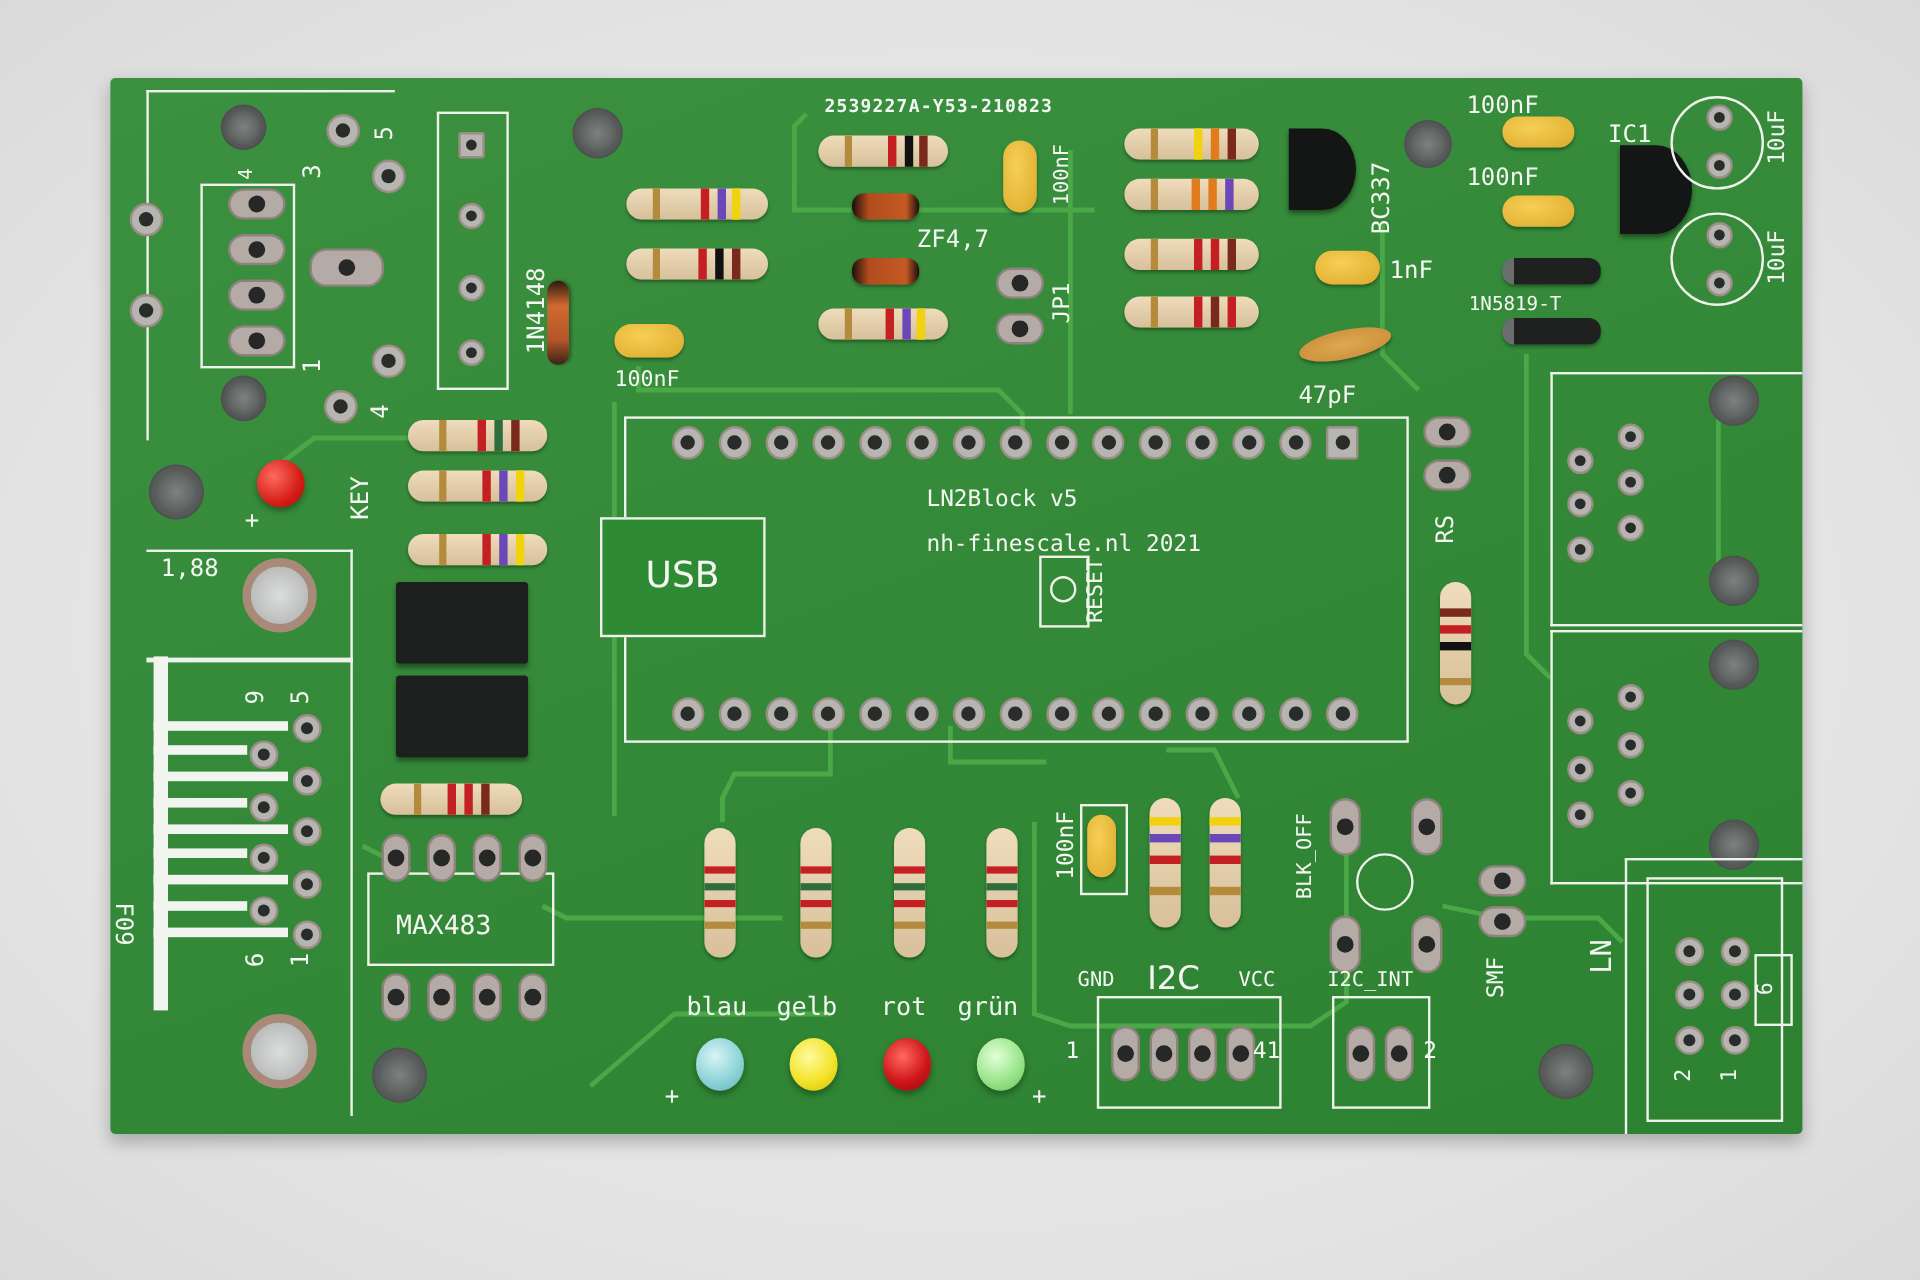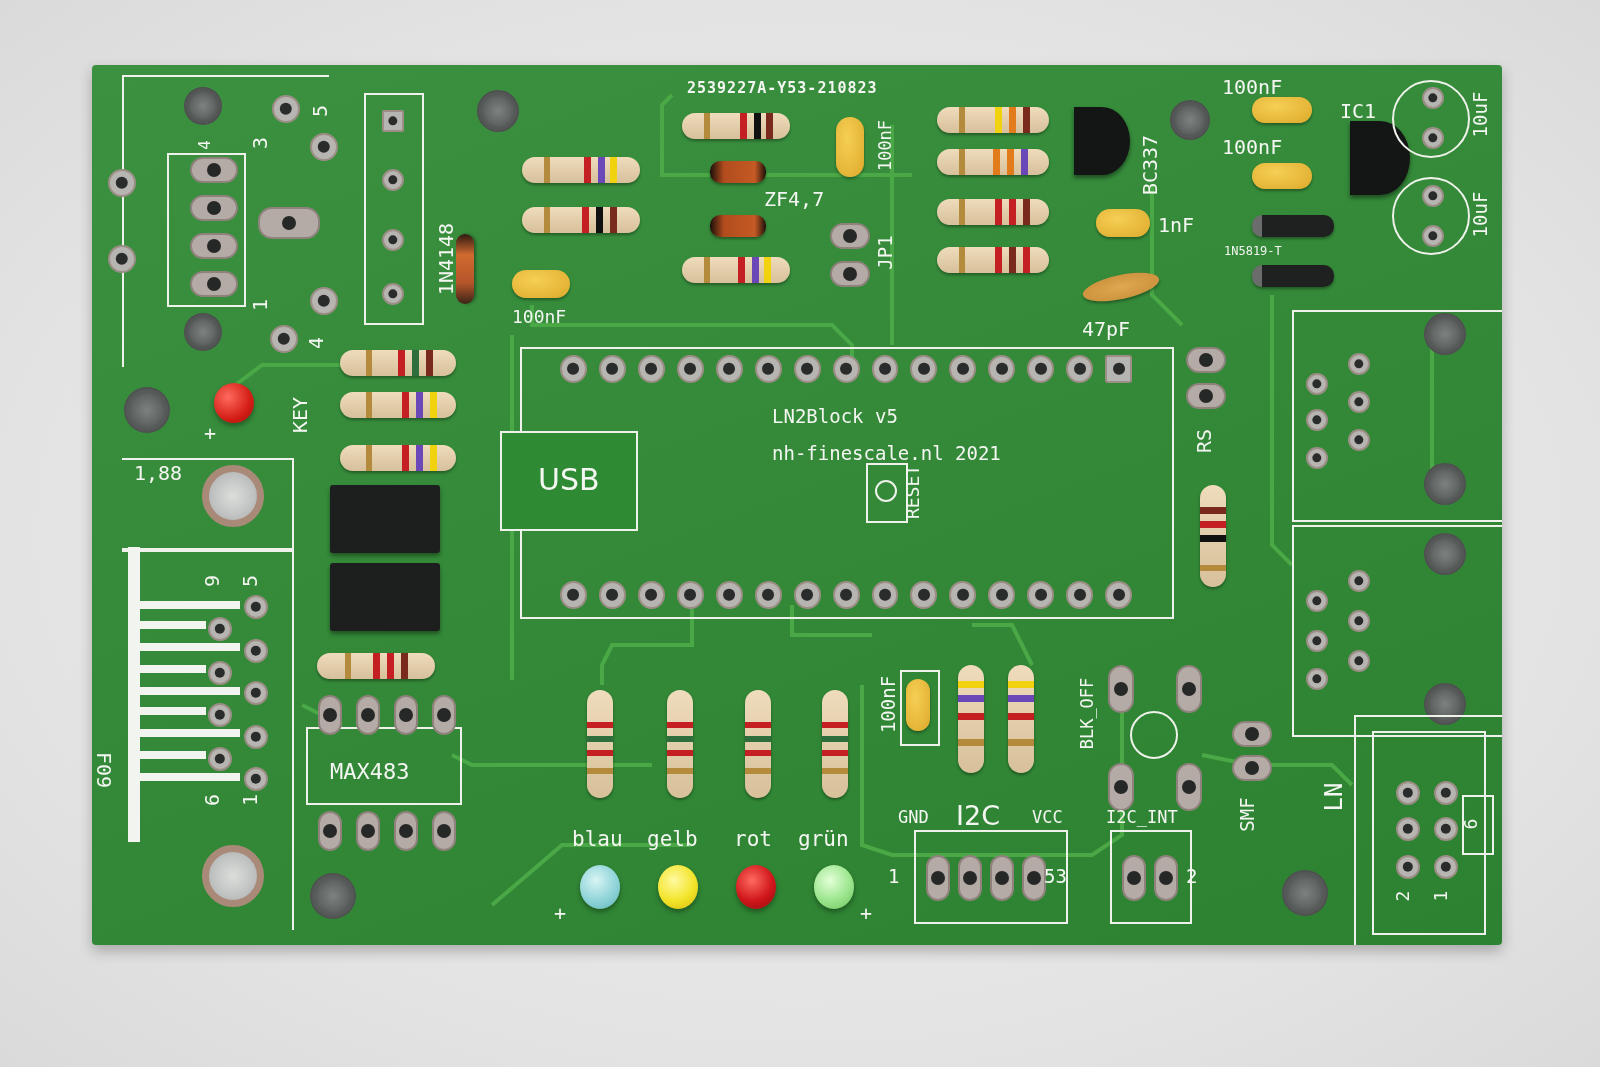--- a/index.html
+++ b/index.html
@@ -173,21 +173,21 @@
   <div class="to92" style="left:1258px;top:56px;width:60px;height:74px;"></div>
   <div class="box" style="left:1300px;top:15px;width:74px;height:74px;border-radius:50%;"></div>
   <div class="pad" style="left:1330px;top:22px;width:18px;height:18px;"></div>
   <div class="pad" style="left:1330px;top:62px;width:18px;height:18px;"></div>
   <div class="box" style="left:1300px;top:112px;width:74px;height:74px;border-radius:50%;"></div>
   <div class="pad" style="left:1330px;top:120px;width:18px;height:18px;"></div>
   <div class="pad" style="left:1330px;top:160px;width:18px;height:18px;"></div>
   <div class="silk" style="left:1366px;top:40px;font-size:19px;transform:rotate(-90deg);">10uF</div>
   <div class="silk" style="left:1366px;top:140px;font-size:19px;transform:rotate(-90deg);">10uF</div>
   <div class="diode" style="left:1160px;top:150px;width:82px;background:linear-gradient(90deg,#6b6d6c 0 12%,#1f2020 12%);"></div>
-  <div class="silk" style="left:1132px;top:180px;font-size:12px;">1N5819-T</div>
+  <div class="silk" style="left:1132px;top:180px;font-size:16px;">1N5819-T</div>
   <div class="diode" style="left:1160px;top:200px;width:82px;background:linear-gradient(90deg,#6b6d6c 0 12%,#1f2020 12%);"></div>
 
   <div class="led" style="left:122px;top:318px;width:40px;height:40px;background:radial-gradient(circle at 35% 35%,#ff6a5e,#d41e16 60%,#9c0f0a);"></div>
   <div class="silk" style="left:112px;top:358px;font-size:20px;">+</div>
   <div class="silk" style="left:190px;top:340px;font-size:20px;transform:rotate(-90deg);">KEY</div>
 
   <div class="res" style="left:248px;top:285px;width:116px;">
     <div class="band" style="left:26px;top:0;width:6px;height:100%;background:#b48a3c"></div>
     <div class="band" style="left:58px;top:0;width:7px;height:100%;background:#c41f22"></div>
     <div class="band" style="left:72px;top:0;width:7px;height:100%;background:#2e6e3c"></div>
@@ -402,21 +402,21 @@
 
   <div class="silk" style="left:806px;top:744px;font-size:17px;">GND</div>
   <div class="silk" style="left:864px;top:737px;font-size:27px;font-family:'DejaVu Sans',sans-serif;">I2C</div>
   <div class="silk" style="left:940px;top:744px;font-size:17px;">VCC</div>
   <div class="box" style="left:822px;top:765px;width:150px;height:90px;"></div>
   <div class="opad" style="left:834px;top:790px;width:20px;height:42px;"></div>
   <div class="opad" style="left:866px;top:790px;width:20px;height:42px;"></div>
   <div class="opad" style="left:898px;top:790px;width:20px;height:42px;"></div>
   <div class="opad" style="left:930px;top:790px;width:20px;height:42px;"></div>
   <div class="silk" style="left:796px;top:802px;font-size:19px;">1</div>
-  <div class="silk" style="left:952px;top:802px;font-size:19px;">53</div>
+  <div class="silk" style="left:952px;top:802px;font-size:19px;">41</div>
 
   <div class="silk" style="left:1014px;top:744px;font-size:17px;">I2C_INT</div>
   <div class="box" style="left:1018px;top:765px;width:78px;height:90px;"></div>
   <div class="opad" style="left:1030px;top:790px;width:20px;height:42px;"></div>
   <div class="opad" style="left:1062px;top:790px;width:20px;height:42px;"></div>
   <div class="silk" style="left:1094px;top:802px;font-size:19px;">2</div>
 
 </div>
 
 </body></html>

